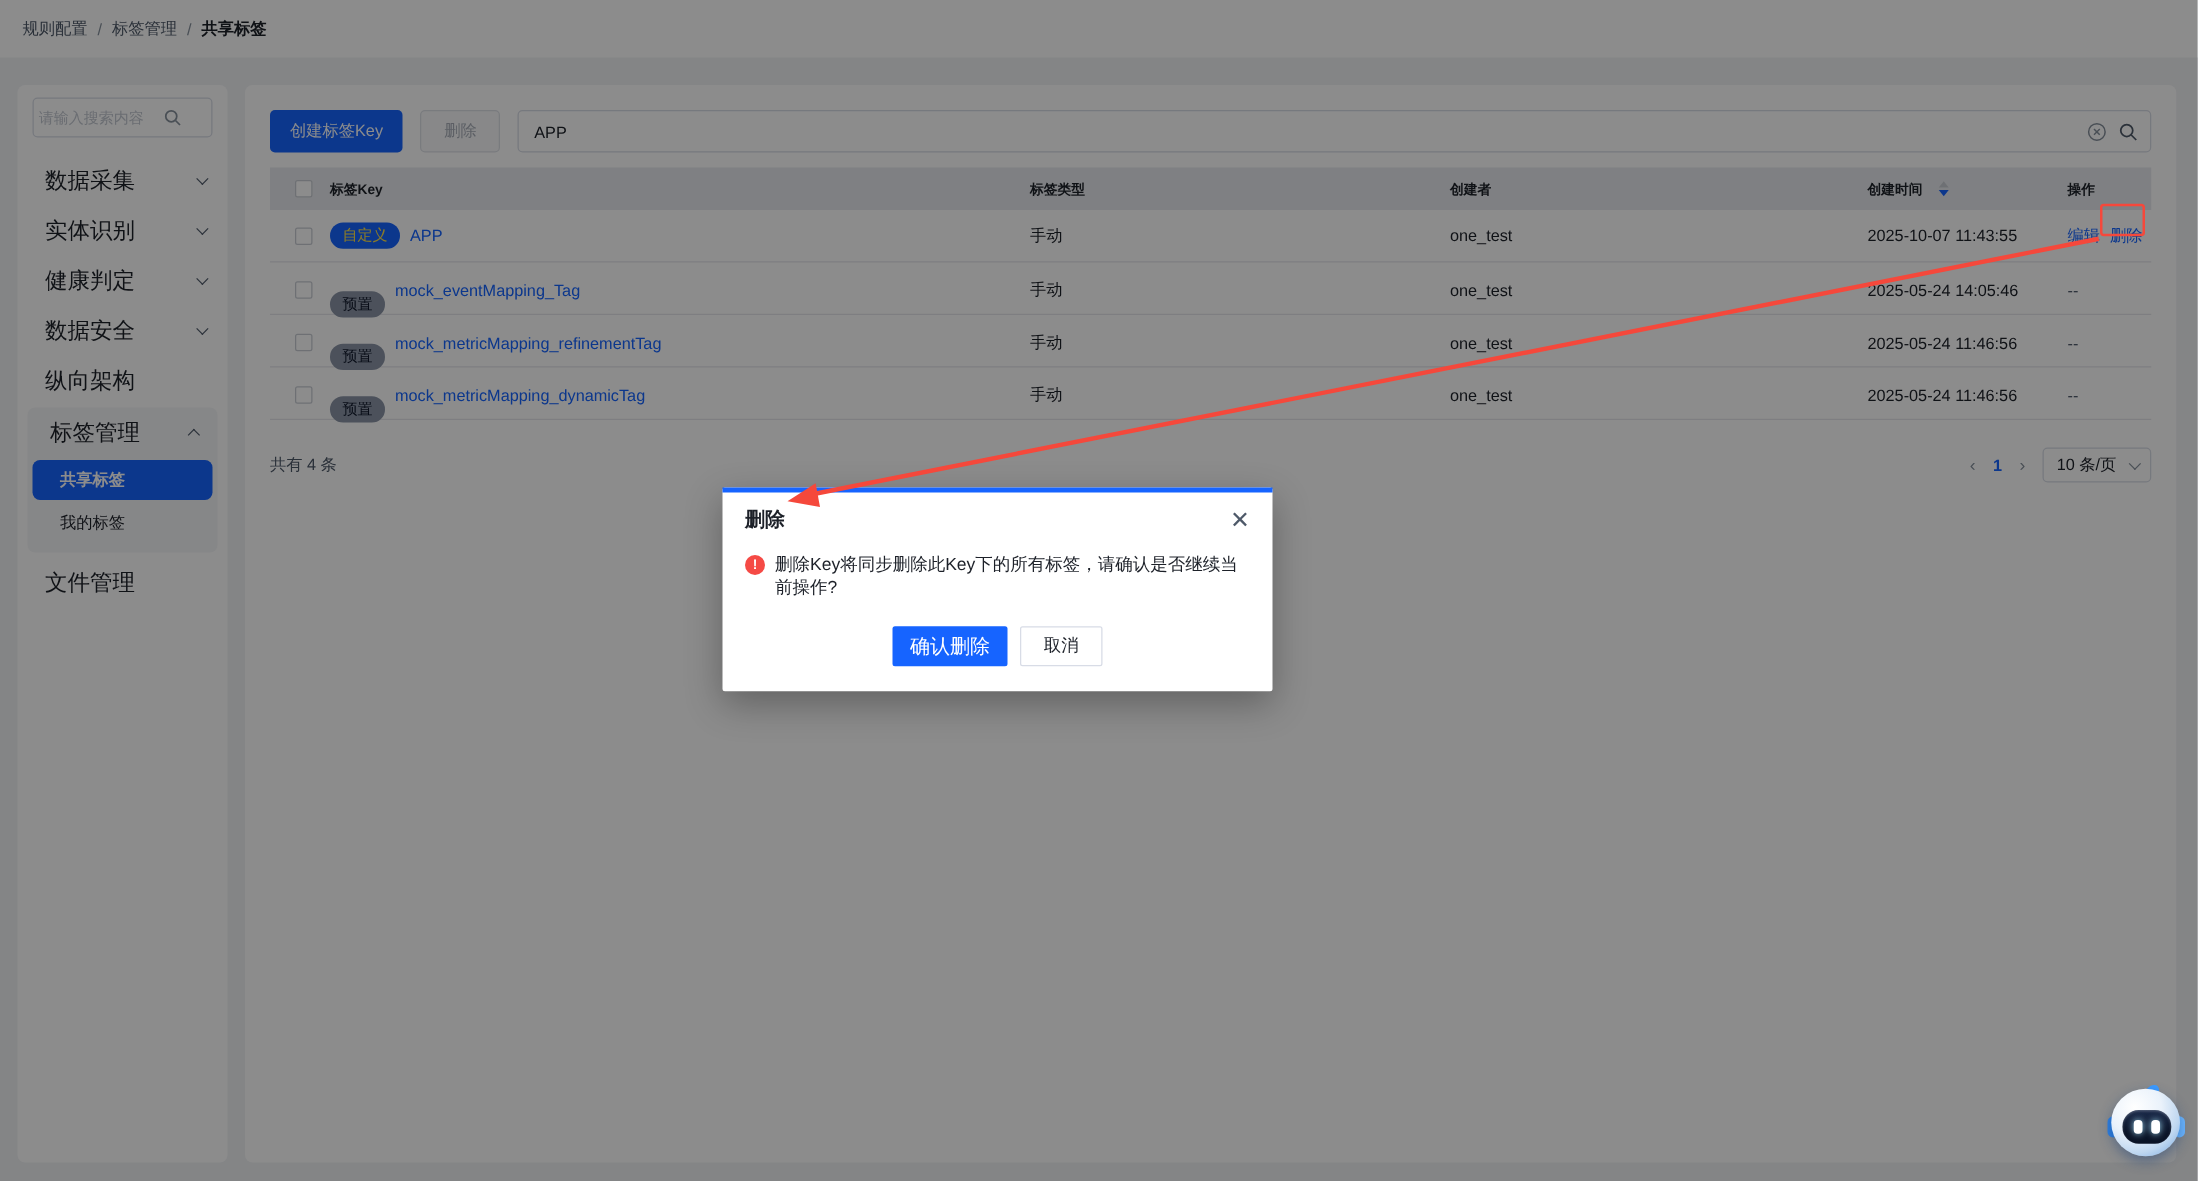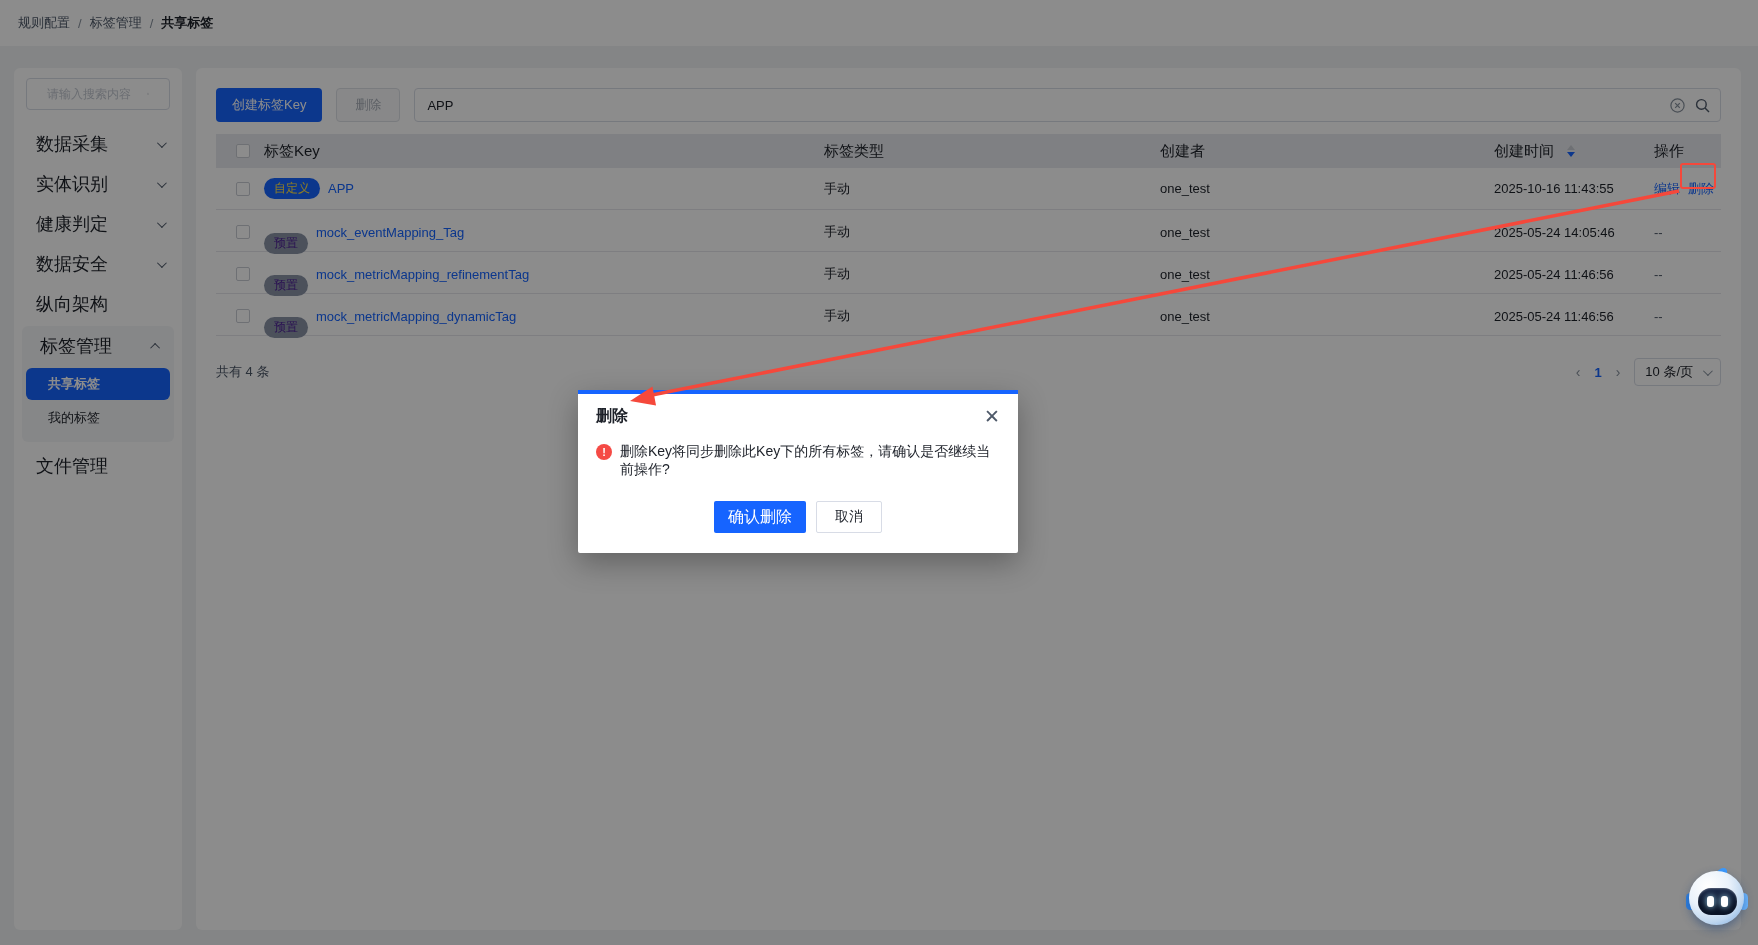--- a/index.html
+++ b/index.html
@@ -13,21 +13,21 @@
   .crumb-sep { color:#86909C; margin:0 8px; }
   .crumb.current { color:#1D2129; font-weight:700; }
 
   
   .card { position:absolute; background:#FFFFFF; border-radius:6px; }
   .sidebar { left:14px; top:68px; width:168px; height:862px; padding:10px 12px; }
   .main { left:196px; top:68px; width:1545px; height:862px; padding:20px; }
 
   
   .side-search { position:relative; width:144px; height:32px; border:1px solid #D8DCE6; border-radius:4px;
-    display:flex; align-items:center; padding:0 20px; margin-bottom:14px; }
+    display:flex; align-items:center; padding:0 4px; margin-bottom:14px; }
   .side-search input { border:none; outline:none; width:100px; font-size:12px; color:#1D2129;
     font-family:inherit; background:transparent; }
   .side-search input::placeholder { color:#C2C7D0; }
   .nav-item { height:40px; display:flex; align-items:center; justify-content:space-between;
     padding:0 6px 0 10px; font-size:18px; color:#1D2129; cursor:pointer; }
   .chev { width:7px; height:7px; border-right:1.5px solid #4E5969; border-bottom:1.5px solid #4E5969;
     display:inline-block; }
   .chev.down { transform:rotate(45deg) translateY(-2px); }
   .chev.up { transform:rotate(-135deg) translateY(-2px); }
   .nav-group { background:#F5F6F8; border-radius:6px; padding:0 4px 6px 4px; margin:2px -4px 4px -4px; }
@@ -44,29 +44,29 @@
     border:1px solid #DDE0E6; border-radius:4px; font-size:13px; font-family:inherit; }
   .main-search { position:relative; flex:1; height:34px; border:1px solid #D8DCE6; border-radius:4px;
     display:flex; align-items:center; padding:0 64px 0 12px; background:#FFF; }
   .main-search input { border:none; outline:none; width:100%; font-size:13px; color:#1D2129;
     font-family:inherit; background:transparent; }
   .search-icons { position:absolute; right:10px; top:0; height:100%; display:flex; align-items:center; gap:10px; }
 
   
   .table { margin-top:12px; }
   .trow { display:grid; grid-template-columns:40px 560px 336px 334px 160px 1fr; align-items:center; }
-  .thead { height:34px; background:#E8EAEE; font-weight:400; font-size:15px; }
+  .thead { height:34px; background:#E8EAEE; font-weight:700; font-size:11px; }
   .tbody-row { height:42px; border-bottom:1px solid #E5E6EB; font-size:13px; }
   .cell { padding-left:8px; display:flex; align-items:center; gap:8px; }
   .checkbox { width:14px; height:14px; border:1px solid #C9CDD4; border-radius:2px; background:#FFF;
     margin-left:12px; cursor:pointer; }
   .pill { height:21px; padding:0 10px; border-radius:11px; font-size:12px; display:inline-flex;
     align-items:center; white-space:nowrap; }
   .pill--custom { background:#1664FF; color:#fde047; }
-  .pill--preset { background:#8A94A6; color:#4c1d95;margin-top:23px; }
+  .pill--preset { background:#8A94A6; color:#0f172a;margin-top:23px; }
   a.link { color:#1664FF; text-decoration:none; cursor:pointer; }
   .sort { display:inline-flex; flex-direction:column; gap:2px; margin-left:5px; }
   .caret-up { width:0; height:0; border-left:4px solid transparent; border-right:4px solid transparent;
     border-bottom:5px solid #C9CDD4; }
   .caret-down { width:0; height:0; border-left:4px solid transparent; border-right:4px solid transparent;
     border-top:5px solid #1664FF; }
   .dash { color:#4E5969; }
 
   
   .pagination { margin-top:22px; display:flex; align-items:center; justify-content:space-between;
@@ -221,21 +221,21 @@
     <div class="trow tbody-row">
       <div class="cell">
           <span class="checkbox"></span>
         </div>
       <div class="cell">
         <span class="pill pill--custom">自定义</span>
         <a class="link">APP</a>
       </div>
       <div class="cell">手动</div>
       <div class="cell">one_test</div>
-      <div class="cell">2025-10-16 11:43:55</div>
+      <div class="cell">2025-10-07 11:43:55</div>
       <div class="cell">
         <a class="link">编辑</a>
         <a class="link">删除</a>
       </div>
     </div>
 
     <div class="trow tbody-row">
       <div class="cell">
           <span class="checkbox"></span>
         </div>

